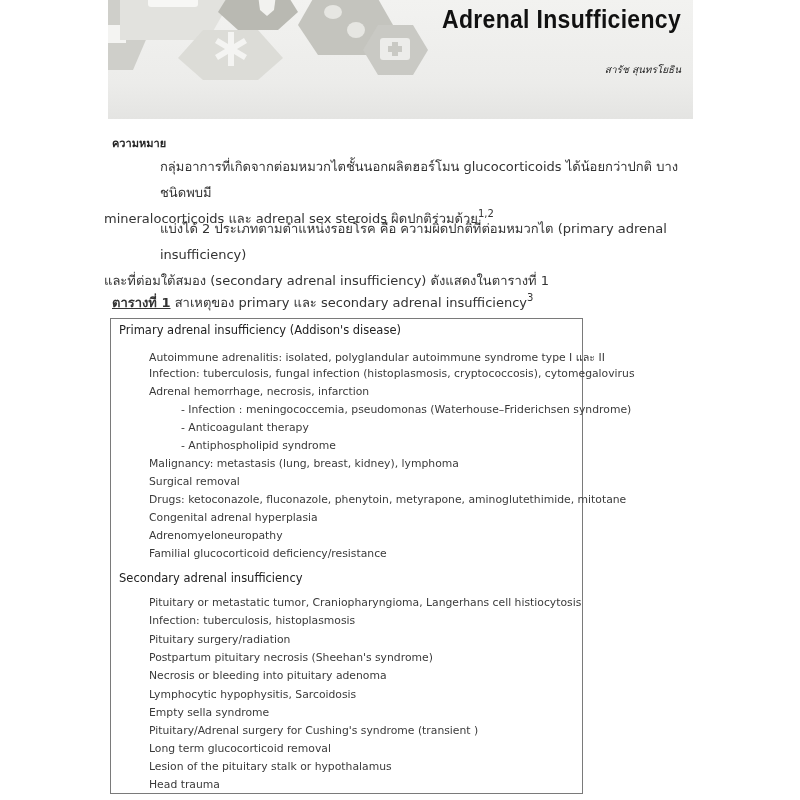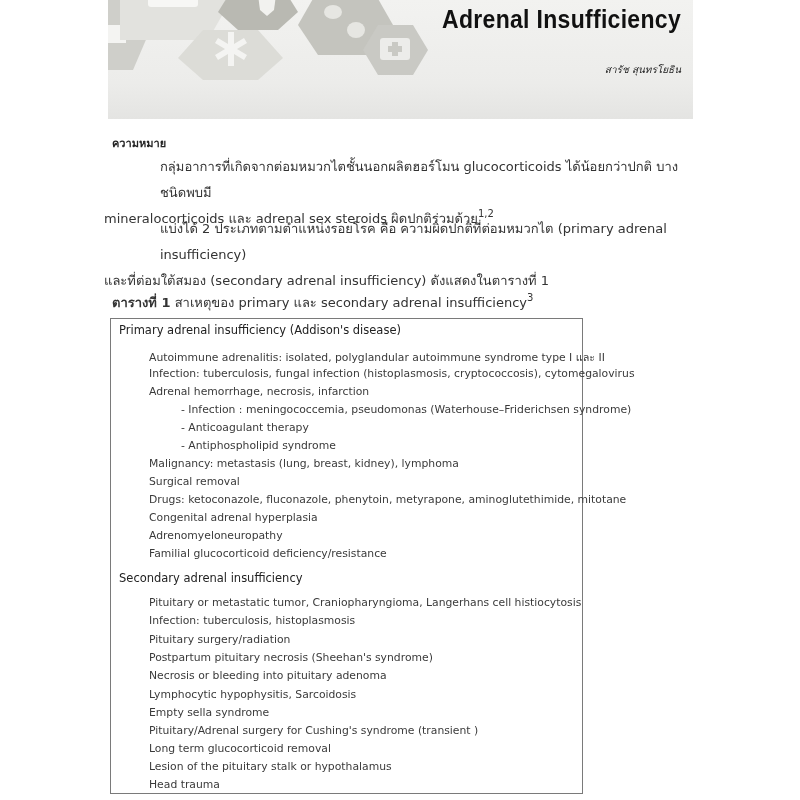--- a/index.html
+++ b/index.html
@@ -8,21 +8,21 @@
   .hex{position:absolute;}
   .banner-title{position:absolute;right:12px;top:6px;font-family:"Liberation Sans",sans-serif;font-weight:bold;font-size:23px;letter-spacing:0.3px;color:#111;transform:scaleY(1.15);}
   .banner-author{position:absolute;right:12px;top:62px;font-family:"DejaVu Sans",sans-serif;font-style:italic;font-size:10px;color:#222;}
   .h-def{position:absolute;left:112px;top:134px;font-size:11px;font-weight:bold;color:#222;}
   .para{position:absolute;left:104px;width:575px;font-size:13px;line-height:26px;color:#333;}
   .p1{top:154px;}
   .p2{top:216px;}
   .indent{padding-left:56px;}
   sup{font-size:10px;vertical-align:6px;line-height:0;}
   .caption{position:absolute;left:112px;top:292px;font-size:13px;color:#333;}
-  .caption b{font-weight:bold;}
+  .caption b{font-weight:bold;text-decoration:underline;}
   .table-box{position:absolute;left:110px;top:318px;width:473px;height:476px;border:1px solid #7a7a7a;box-sizing:border-box;}
   .sec-head{position:absolute;left:8px;font-size:11.5px;color:#222;}
   .item{position:absolute;left:38px;font-size:10.8px;color:#3a3a3a;white-space:nowrap;}
   .sub{left:70px;}
 </style>
 </head>
 <body>
 
 <div class="banner">
   <svg class="hex" width="585" height="93" viewBox="0 0 585 93">

